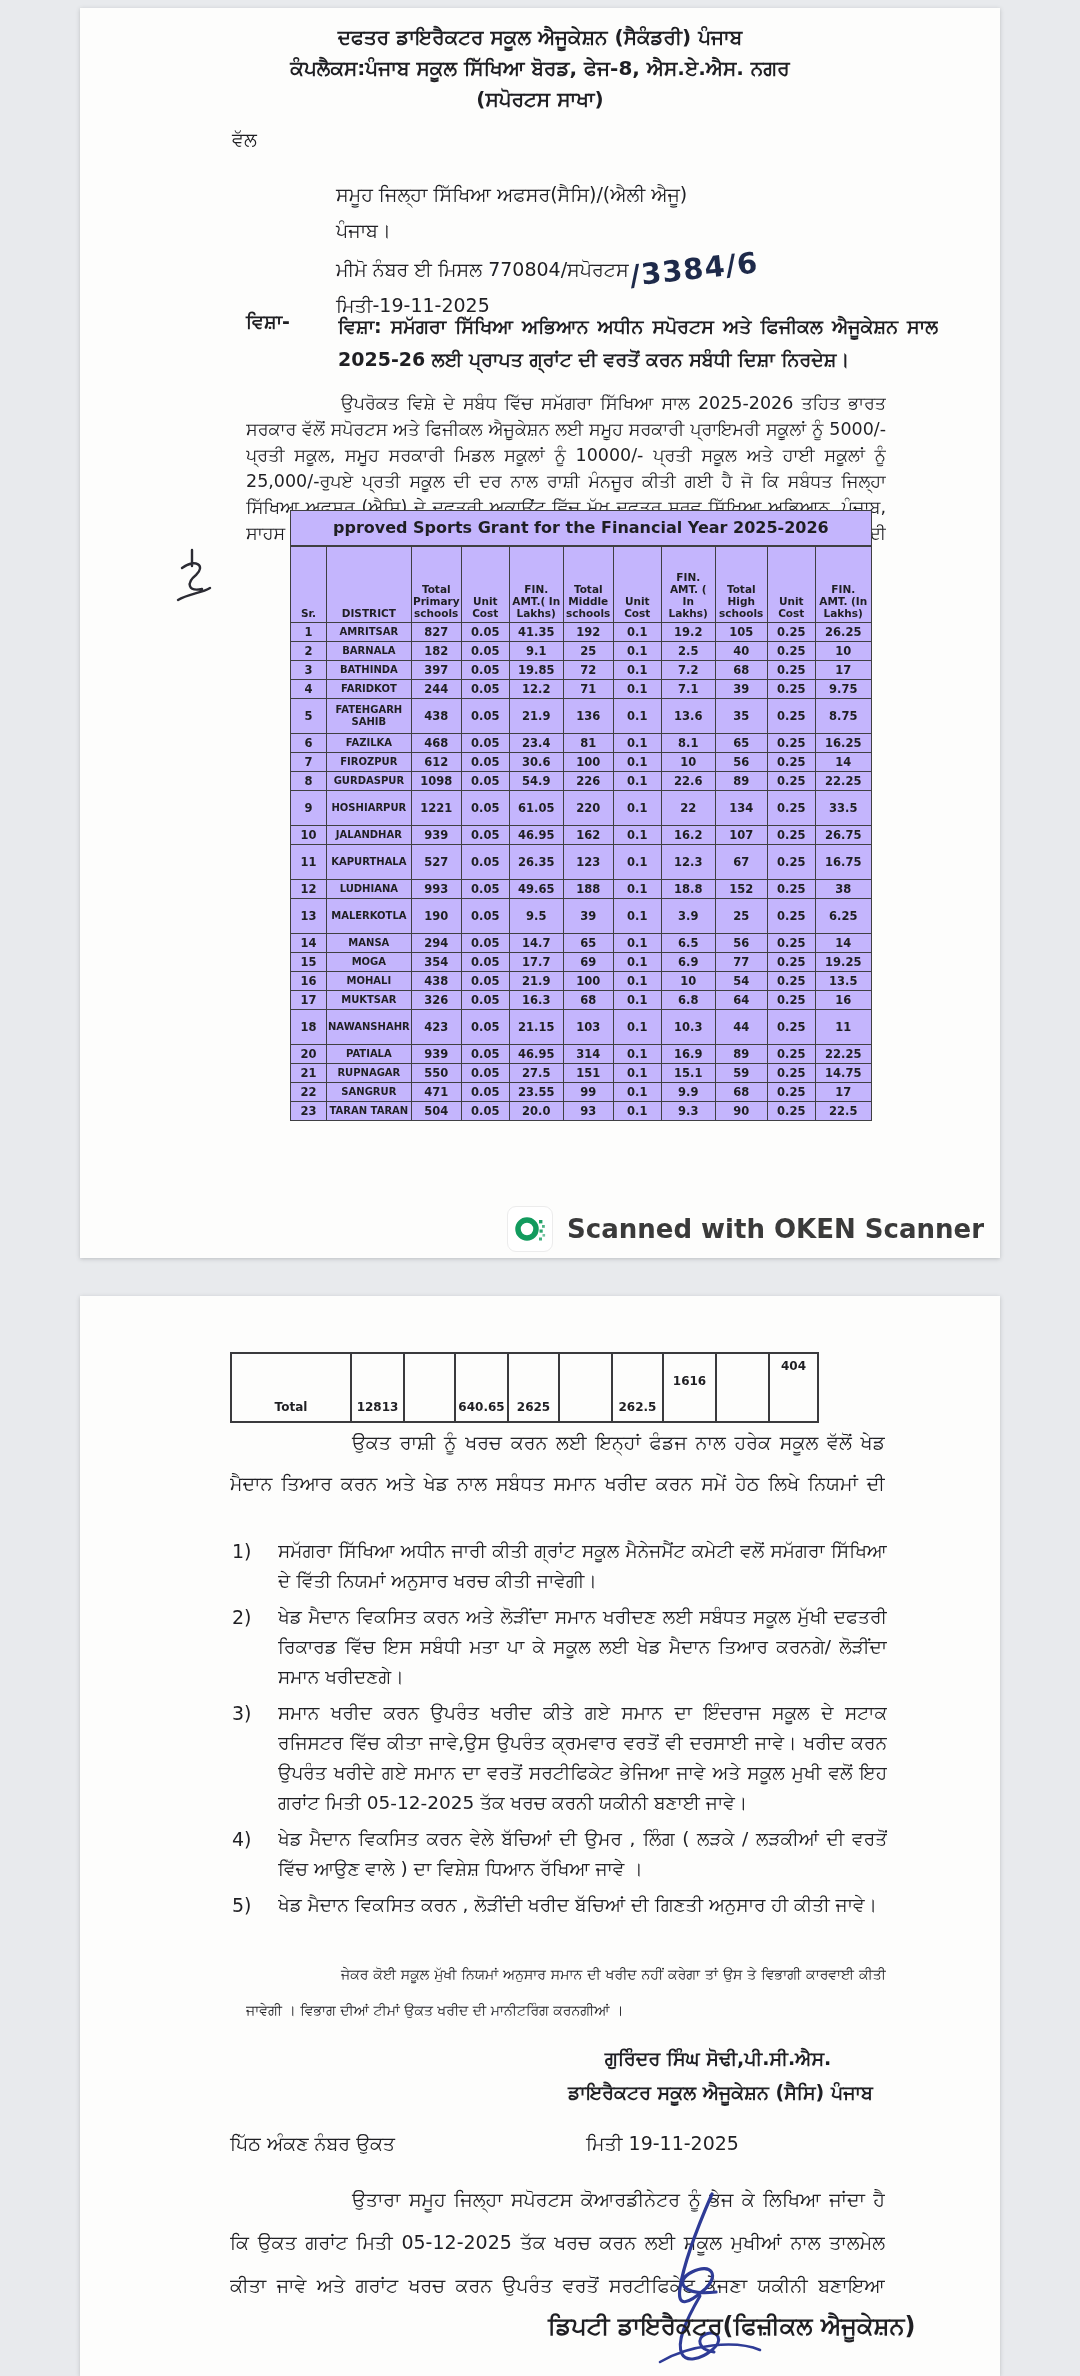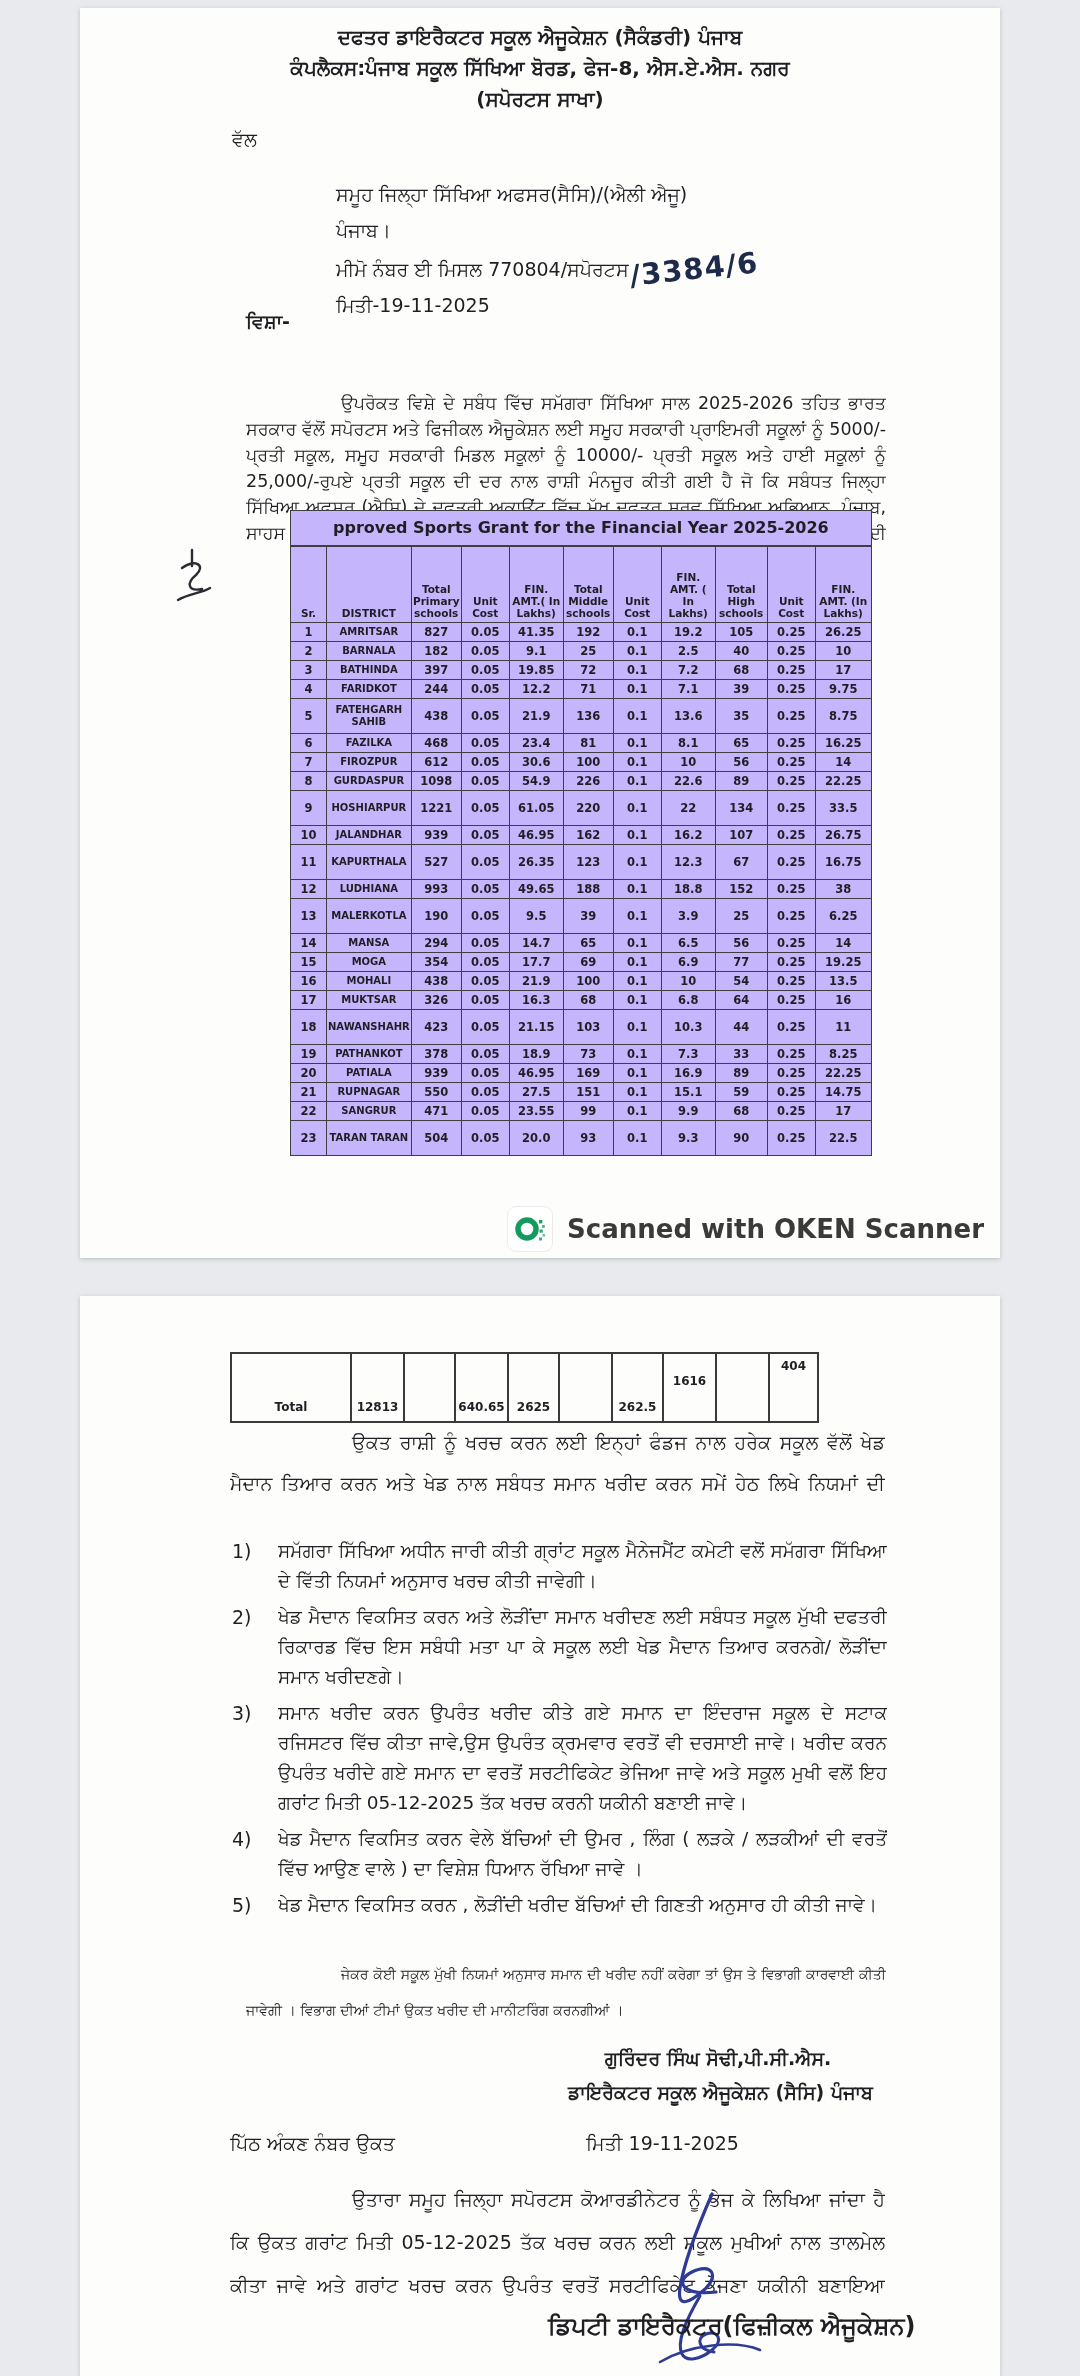--- a/index.html
+++ b/index.html
@@ -106,20 +106,21 @@
     <div>ਸਮੂਹ ਜਿਲ੍ਹਾ ਸਿੱਖਿਆ ਅਫਸਰ(ਸੈਸਿ)/(ਐਲੀ ਐਜੂ)</div>
     <div>ਪੰਜਾਬ।</div>
     <div>
       <span>ਮੀਮੋ ਨੰਬਰ ਈ ਮਿਸਲ 770804/ਸਪੋਰਟਸ</span><span class="memo-hand">/3384/6</span>
     </div>
     <div>ਮਿਤੀ-19-11-2025</div>
   </div>
 
   <div class="subject-row">
     <div class="subject-label">ਵਿਸ਼ਾ-</div>
+    <div class="subject-text">ਵਿਸ਼ਾ: ਸਮੱਗਰਾ ਸਿੱਖਿਆ ਅਭਿਆਨ ਅਧੀਨ ਸਪੋਰਟਸ ਅਤੇ ਫਿਜੀਕਲ ਐਜੂਕੇਸ਼ਨ ਸਾਲ 2025-26 ਲਈ ਪ੍ਰਾਪਤ ਗ੍ਰਾਂਟ ਦੀ ਵਰਤੋਂ ਕਰਨ ਸਬੰਧੀ ਦਿਸ਼ਾ ਨਿਰਦੇਸ਼।</div>
   </div>
 
   <div class="opening-para">ਉਪਰੋਕਤ ਵਿਸ਼ੇ ਦੇ ਸਬੰਧ ਵਿੱਚ ਸਮੱਗਰਾ ਸਿੱਖਿਆ ਸਾਲ 2025-2026 ਤਹਿਤ ਭਾਰਤ ਸਰਕਾਰ ਵੱਲੋਂ ਸਪੋਰਟਸ ਅਤੇ ਫਿਜੀਕਲ ਐਜੂਕੇਸ਼ਨ ਲਈ ਸਮੂਹ ਸਰਕਾਰੀ ਪ੍ਰਾਇਮਰੀ ਸਕੂਲਾਂ ਨੂੰ 5000/- ਪ੍ਰਤੀ ਸਕੂਲ, ਸਮੂਹ ਸਰਕਾਰੀ ਮਿਡਲ ਸਕੂਲਾਂ ਨੂੰ 10000/- ਪ੍ਰਤੀ ਸਕੂਲ ਅਤੇ ਹਾਈ ਸਕੂਲਾਂ ਨੂੰ 25,000/-ਰੁਪਏ ਪ੍ਰਤੀ ਸਕੂਲ ਦੀ ਦਰ ਨਾਲ ਰਾਸ਼ੀ ਮੰਨਜੂਰ ਕੀਤੀ ਗਈ ਹੈ ਜੋ ਕਿ ਸਬੰਧਤ ਜਿਲ੍ਹਾ ਸਿੱਖਿਆ ਅਫਸਰ (ਐਸਿ) ਦੇ ਦਫਤਰੀ ਅਕਾਊਂਟ ਵਿੱਚ ਮੁੱਖ ਦਫਤਰ ਸਰਵ ਸਿੱਖਿਆ ਅਭਿਆਨ, ਪੰਜਾਬ, ਸਾਹਸ ਨਗਰ ਵੱਲੋਂ ਟ੍ਰਾਂਸਫਰ ਕਰ ਦਿੱਤੀ ਗਈ ਹੈ। ਜਾਰੀ ਕੀਤੀ ਗ੍ਰਾਂਟ ਦੀਆਂ ਜਿਲ੍ਹਾ-ਵਾਈਜ਼ ਸਕੂਲਾਂ ਦੀ ਗਿਣਤੀ ਅਤੇ ਰਾਸ਼ੀ ਹੇਠ ਲਿਖੇ ਅਨੁਸਾਰ ਹੈ-</div>
 
   <span class="annotation-mark">
     <svg width="42" height="62" viewBox="0 0 42 62">
       <path d="M20 2 L20 18 M10 20 C24 10 34 18 24 27 C14 35 16 44 30 41 M6 52 C16 46 30 45 38 40" fill="none" stroke="#2b2b33" stroke-width="2.4" stroke-linecap="round"></path>
     </svg>
   </span>
 
@@ -384,39 +385,26 @@
           <td>0.05</td>
           <td>21.15</td>
           <td>103</td>
           <td>0.1</td>
           <td>10.3</td>
           <td>44</td>
           <td>0.25</td>
           <td>11</td>
         </tr>
         <tr>
-          <td>19</td>
-          <td>PATHANKOT</td>
-          <td>378</td>
-          <td>0.05</td>
-          <td>18.9</td>
-          <td>73</td>
-          <td>0.1</td>
-          <td>7.3</td>
-          <td>33</td>
-          <td>0.25</td>
-          <td>8.25</td>
-        </tr>
-        <tr>
           <td>20</td>
           <td>PATIALA</td>
           <td>939</td>
           <td>0.05</td>
           <td>46.95</td>
-          <td>169</td>
+          <td>314</td>
           <td>0.1</td>
           <td>16.9</td>
           <td>89</td>
           <td>0.25</td>
           <td>22.25</td>
         </tr>
         <tr>
           <td>21</td>
           <td>RUPNAGAR</td>
           <td>550</td>

